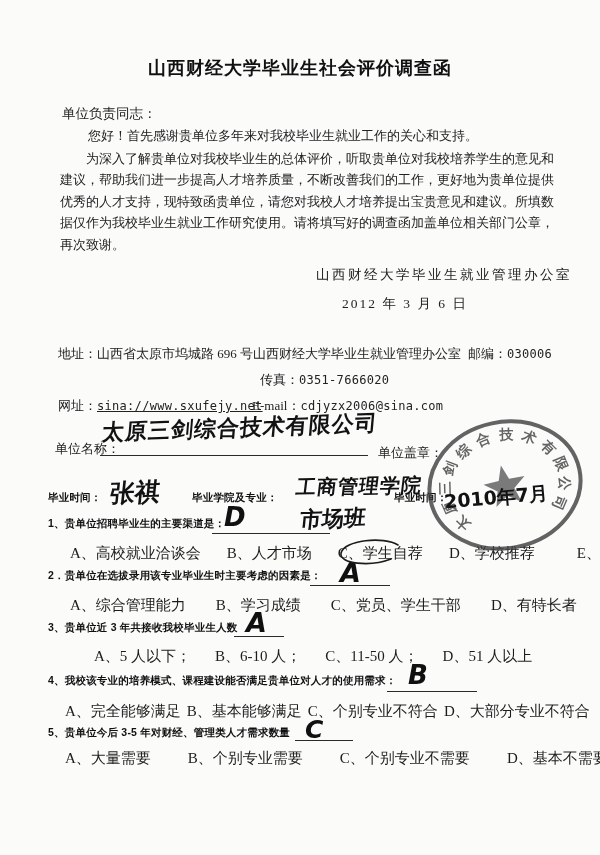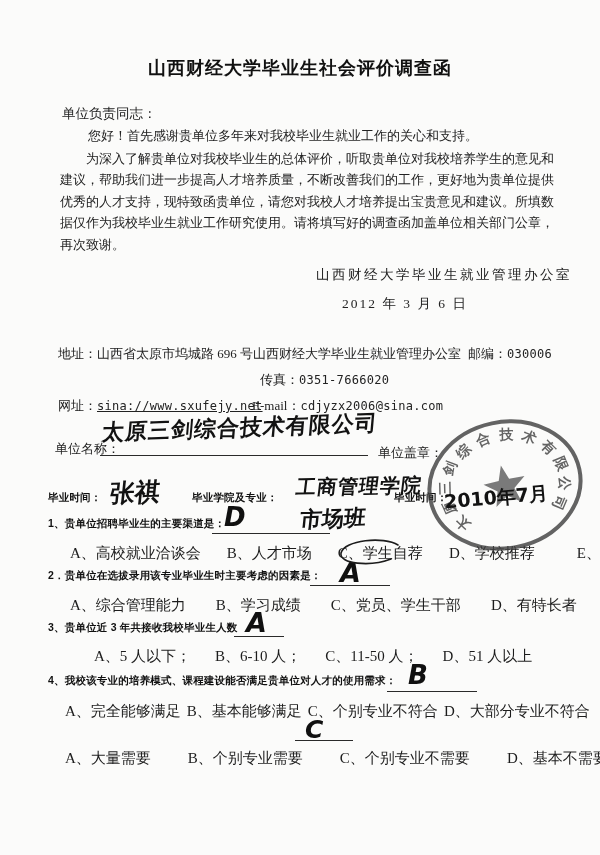--- a/index.html
+++ b/index.html
@@ -137,20 +137,21 @@
   <div class="abs q" style="left:48px;top:674px;">4、我校该专业的培养模式、课程建设能否满足贵单位对人才的使用需求：</div>
   <div class="abs blank" style="left:387px;top:691px;width:90px;"></div>
   <div class="ans" style="left:408px;top:660px;font-size:26px;">B</div>
   <div class="abs opt-row" style="left:65px;top:702px;gap:6px;">
     <span class="opt">A、完全能够满足</span>
     <span class="opt">B、基本能够满足</span>
     <span class="opt">C、个别专业不符合</span>
     <span class="opt">D、大部分专业不符合</span>
   </div>
 
+  <div class="abs q" style="left:48px;top:726px;">5、贵单位今后 3-5 年对财经、管理类人才需求数量</div>
   <div class="abs blank" style="left:295px;top:740px;width:58px;"></div>
   <div class="ans" style="left:305px;top:715px;font-size:25px;">C</div>
   <div class="abs opt-row" style="left:65px;top:749px;gap:37px;">
     <span class="opt">A、大量需要</span>
     <span class="opt">B、个别专业需要</span>
     <span class="opt">C、个别专业不需要</span>
     <span class="opt">D、基本不需要</span>
   </div>
 
 </div>

